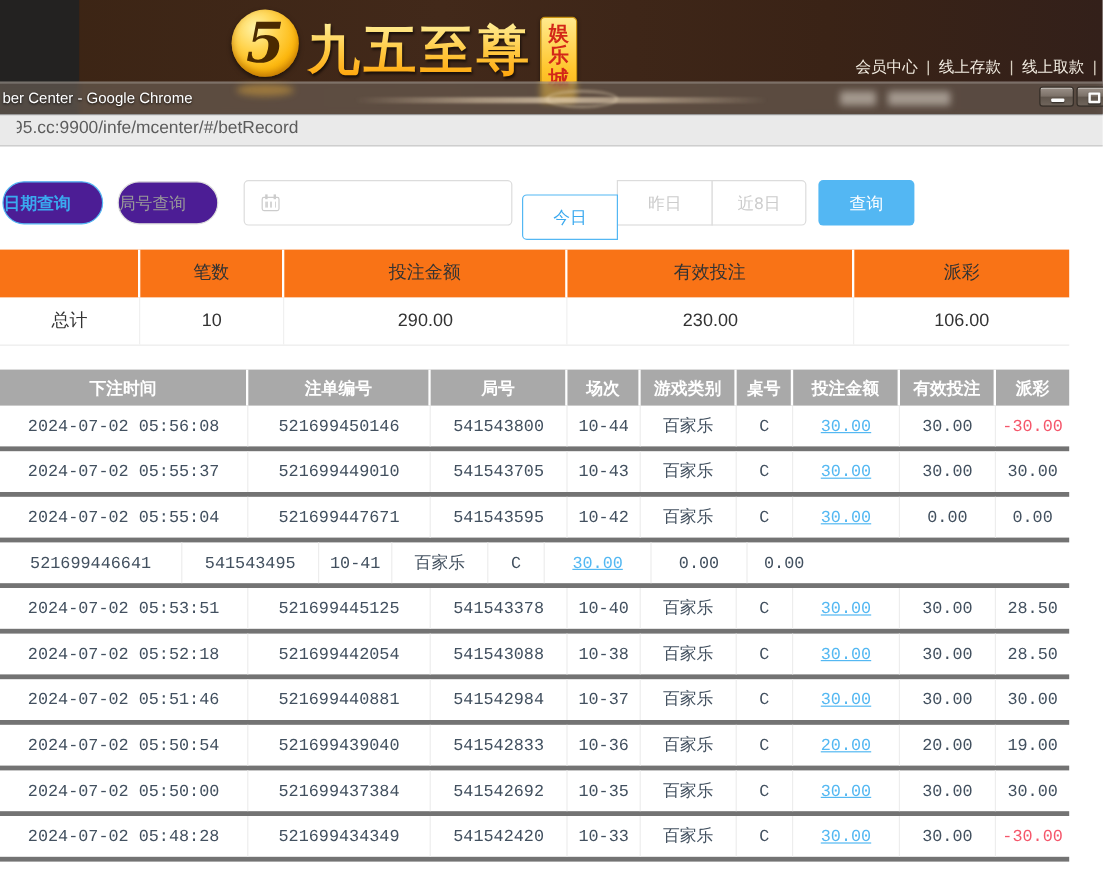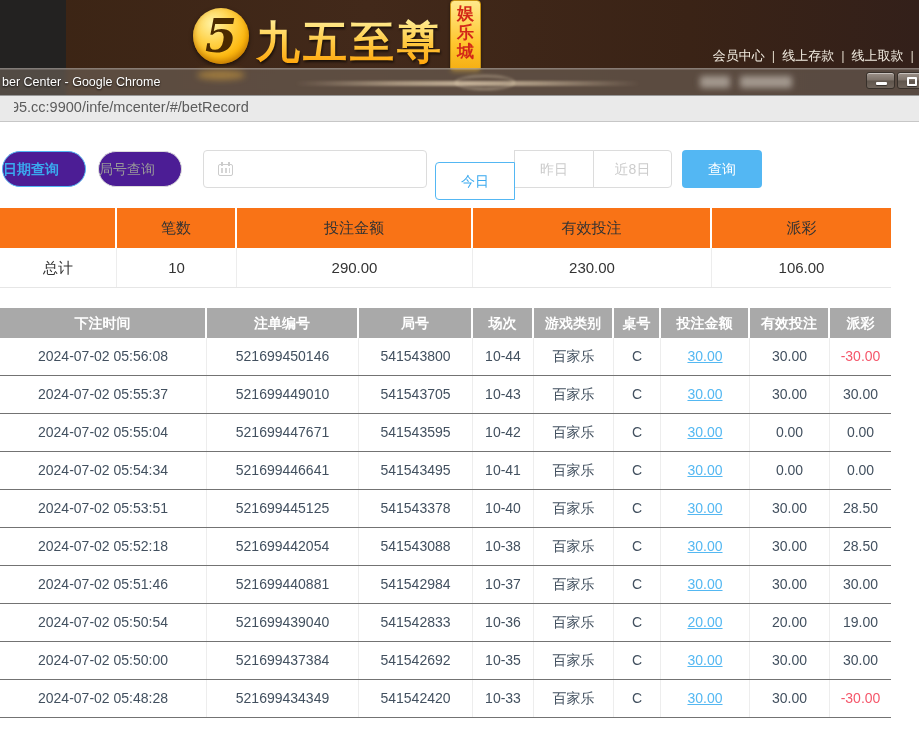--- a/index.html
+++ b/index.html
@@ -14,21 +14,21 @@
   .logo-circle { position:absolute; left:193px; top:8px; width:56px; height:56px; border-radius:50%;
     background:radial-gradient(circle at 35% 28%, #fff3a6 0%, #ffd24a 35%, #fdb80e 65%, #e08f00 100%);
     box-shadow:0 2px 4px rgba(0,0,0,.55), inset 0 -3px 6px rgba(160,90,0,.6);
     text-align:center; }
   .logo-circle span { font-family:"DejaVu Serif","Liberation Serif",serif;
     font-style:italic; font-weight:bold; font-size:46px; line-height:56px; color:#4a2a00; }
   .logo-text { position:absolute; left:256px; top:13px; font-size:44px; font-weight:bold; letter-spacing:3px;
     background:linear-gradient(180deg,#fff2a0 5%,#ffc942 50%,#ff9e00 95%);
     -webkit-background-clip:text; background-clip:text; color:transparent;
     filter:drop-shadow(1px 2px 1px rgba(0,0,0,.6)); white-space:nowrap; }
-  .brand-badge { position:absolute; left:450px; top:0; width:31px; height:72px; border-radius:4px;
+  .brand-badge { position:absolute; left:450px; top:14px; width:31px; height:72px; border-radius:4px;
     background:linear-gradient(180deg,#ffe98c,#ffc62e 60%,#f5ae12);
     border:1px solid #c8necessary; border:1px solid #c89212;
     box-shadow:0 1px 3px rgba(0,0,0,.5);
     text-align:center; padding-top:3px; }
   .brand-badge .bchars { display:inline-block; width:20px; font-size:17px; font-weight:bold;
     line-height:19px; color:#d32718; word-break:break-all; }
 
   .top-nav { position:absolute; right:2px; top:47px; font-size:13px; color:#f3ede2; white-space:nowrap; }
   .top-nav span { margin:0 4px; }
   .top-nav .sep { color:#d8cfc0; margin:0 3px; }
@@ -105,21 +105,21 @@
     border-right:1px solid #ededed; flex-shrink:0; }
   .sd:last-child { border-right:none; }
   .s-c0{width:117px}.s-c1{width:120px}.s-c2{width:236px}.s-c3{width:239px}.s-c4{width:179px}
 
   
   .bet-table { position:absolute; left:0; top:186px; width:891px; }
   .bhead { display:flex; height:30px; }
   .bh { background:#a9a9a9; color:#fff; font-weight:bold; font-size:14px; text-align:center;
     line-height:30px; border-right:2px solid #fff; flex-shrink:0; }
   .bh:last-child { border-right:none; }
-  .trow { display:flex; height:38px; border-bottom:1px solid #737373; }
+  .trow { display:flex; height:38px; border-bottom:4px solid #737373;font-family:Liberation Mono, monospace; }
   .td { font-size:14px; color:#42505f; text-align:center; line-height:37px; border-right:1px solid #ededed;
     flex-shrink:0; white-space:nowrap; overflow:hidden; }
   .td:last-child { border-right:none; }
   .c-time{width:207px}.c-betno{width:152px}.c-round{width:114px}.c-session{width:61px}
   .c-game{width:80px}.c-table{width:47px}.c-amount{width:89px}.c-valid{width:80px}.c-payout{width:61px}
   .amount-link { color:#54b8f2; text-decoration:underline; cursor:pointer; }
   .neg { color:#f5576b; }
 </style>
 </head>
 <body>
@@ -239,21 +239,20 @@
     <div class="td c-round">541543595</div>
     <div class="td c-session">10-42</div>
     <div class="td c-game">百家乐</div>
     <div class="td c-table">C</div>
     <div class="td c-amount"><span class="amount-link">30.00</span></div>
     <div class="td c-valid">0.00</div>
     <div class="td c-payout">0.00</div>
   </div>
 
   <div class="trow">
-    <div class="td c-time">2024-07-02 05:54:34</div>
     <div class="td c-betno">521699446641</div>
     <div class="td c-round">541543495</div>
     <div class="td c-session">10-41</div>
     <div class="td c-game">百家乐</div>
     <div class="td c-table">C</div>
     <div class="td c-amount"><span class="amount-link">30.00</span></div>
     <div class="td c-valid">0.00</div>
     <div class="td c-payout">0.00</div>
   </div>
 

